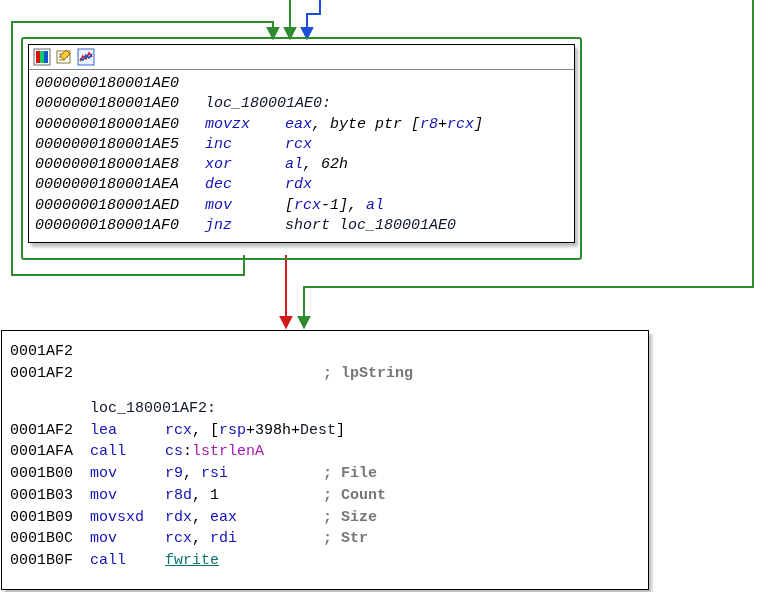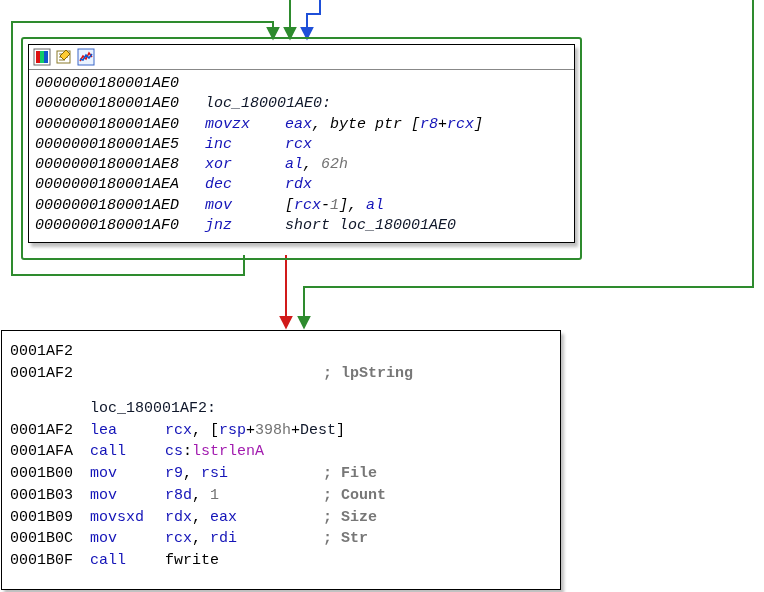--- a/index.html
+++ b/index.html
@@ -51,25 +51,25 @@
   }
   .codearea2 {
     padding: 10px 6px 6px 8px;
     line-height: 1.45;
     white-space: nowrap;
   }
   .row { display: flex; }
   .addr { color: #000; }
   .mnem { color: #1414b8; }
   .reg  { color: #1414b8; }
-  .num  { color: #737373; }
+  .num  { color: #000000; }
   .name { color: #0f172a; }
   .cmt  { color: #777; font-weight: bold; }
   .api  { color: #a21caf; }
-  .faint{ color: #000000; }
+  .faint{ color: #0f766e; text-decoration: underline; }
   .txt  { color: #000; }
   .col-addr { display:inline-block; min-width: 170px; }
   .col-mnem { display:inline-block; min-width: 80px; }
   .col-addr2 { display:inline-block; min-width: 80px; }
   .col-mnem2 { display:inline-block; min-width: 75px; }
   .col-ops2  { display:inline-block; min-width: 158px; }
   .block1-outline {
     position:absolute;
     border: 2px solid #2e8b2e;
     border-radius: 3px;
@@ -169,21 +169,21 @@
           <div class="row">
             <span class="col-addr addr">0000000180001AF0</span>
             <span class="col-mnem mnem">jnz</span>
             <span class="txt"><span class="name">short loc_180001AE0</span></span>
           </div>
         </div>
     </div>
   </div>
 </div>
 
-<div class="block" style="left:1px; top:330px; width:560px; height:260px;">
+<div class="block" style="left:1px; top:330px; width:648px; height:260px;">
   <div class="block-inner">
     <div class="codearea2">
       <div class="row">
         <span class="addr">0001AF2</span>
       </div>
       <div class="row">
         <span class="col-addr2 addr">0001AF2</span>
         <span class="name" style="display:inline-block;min-width:233px;margin-top:35px;">loc_180001AF2:</span>
         <span class="cmt">; lpString</span>
       </div>

